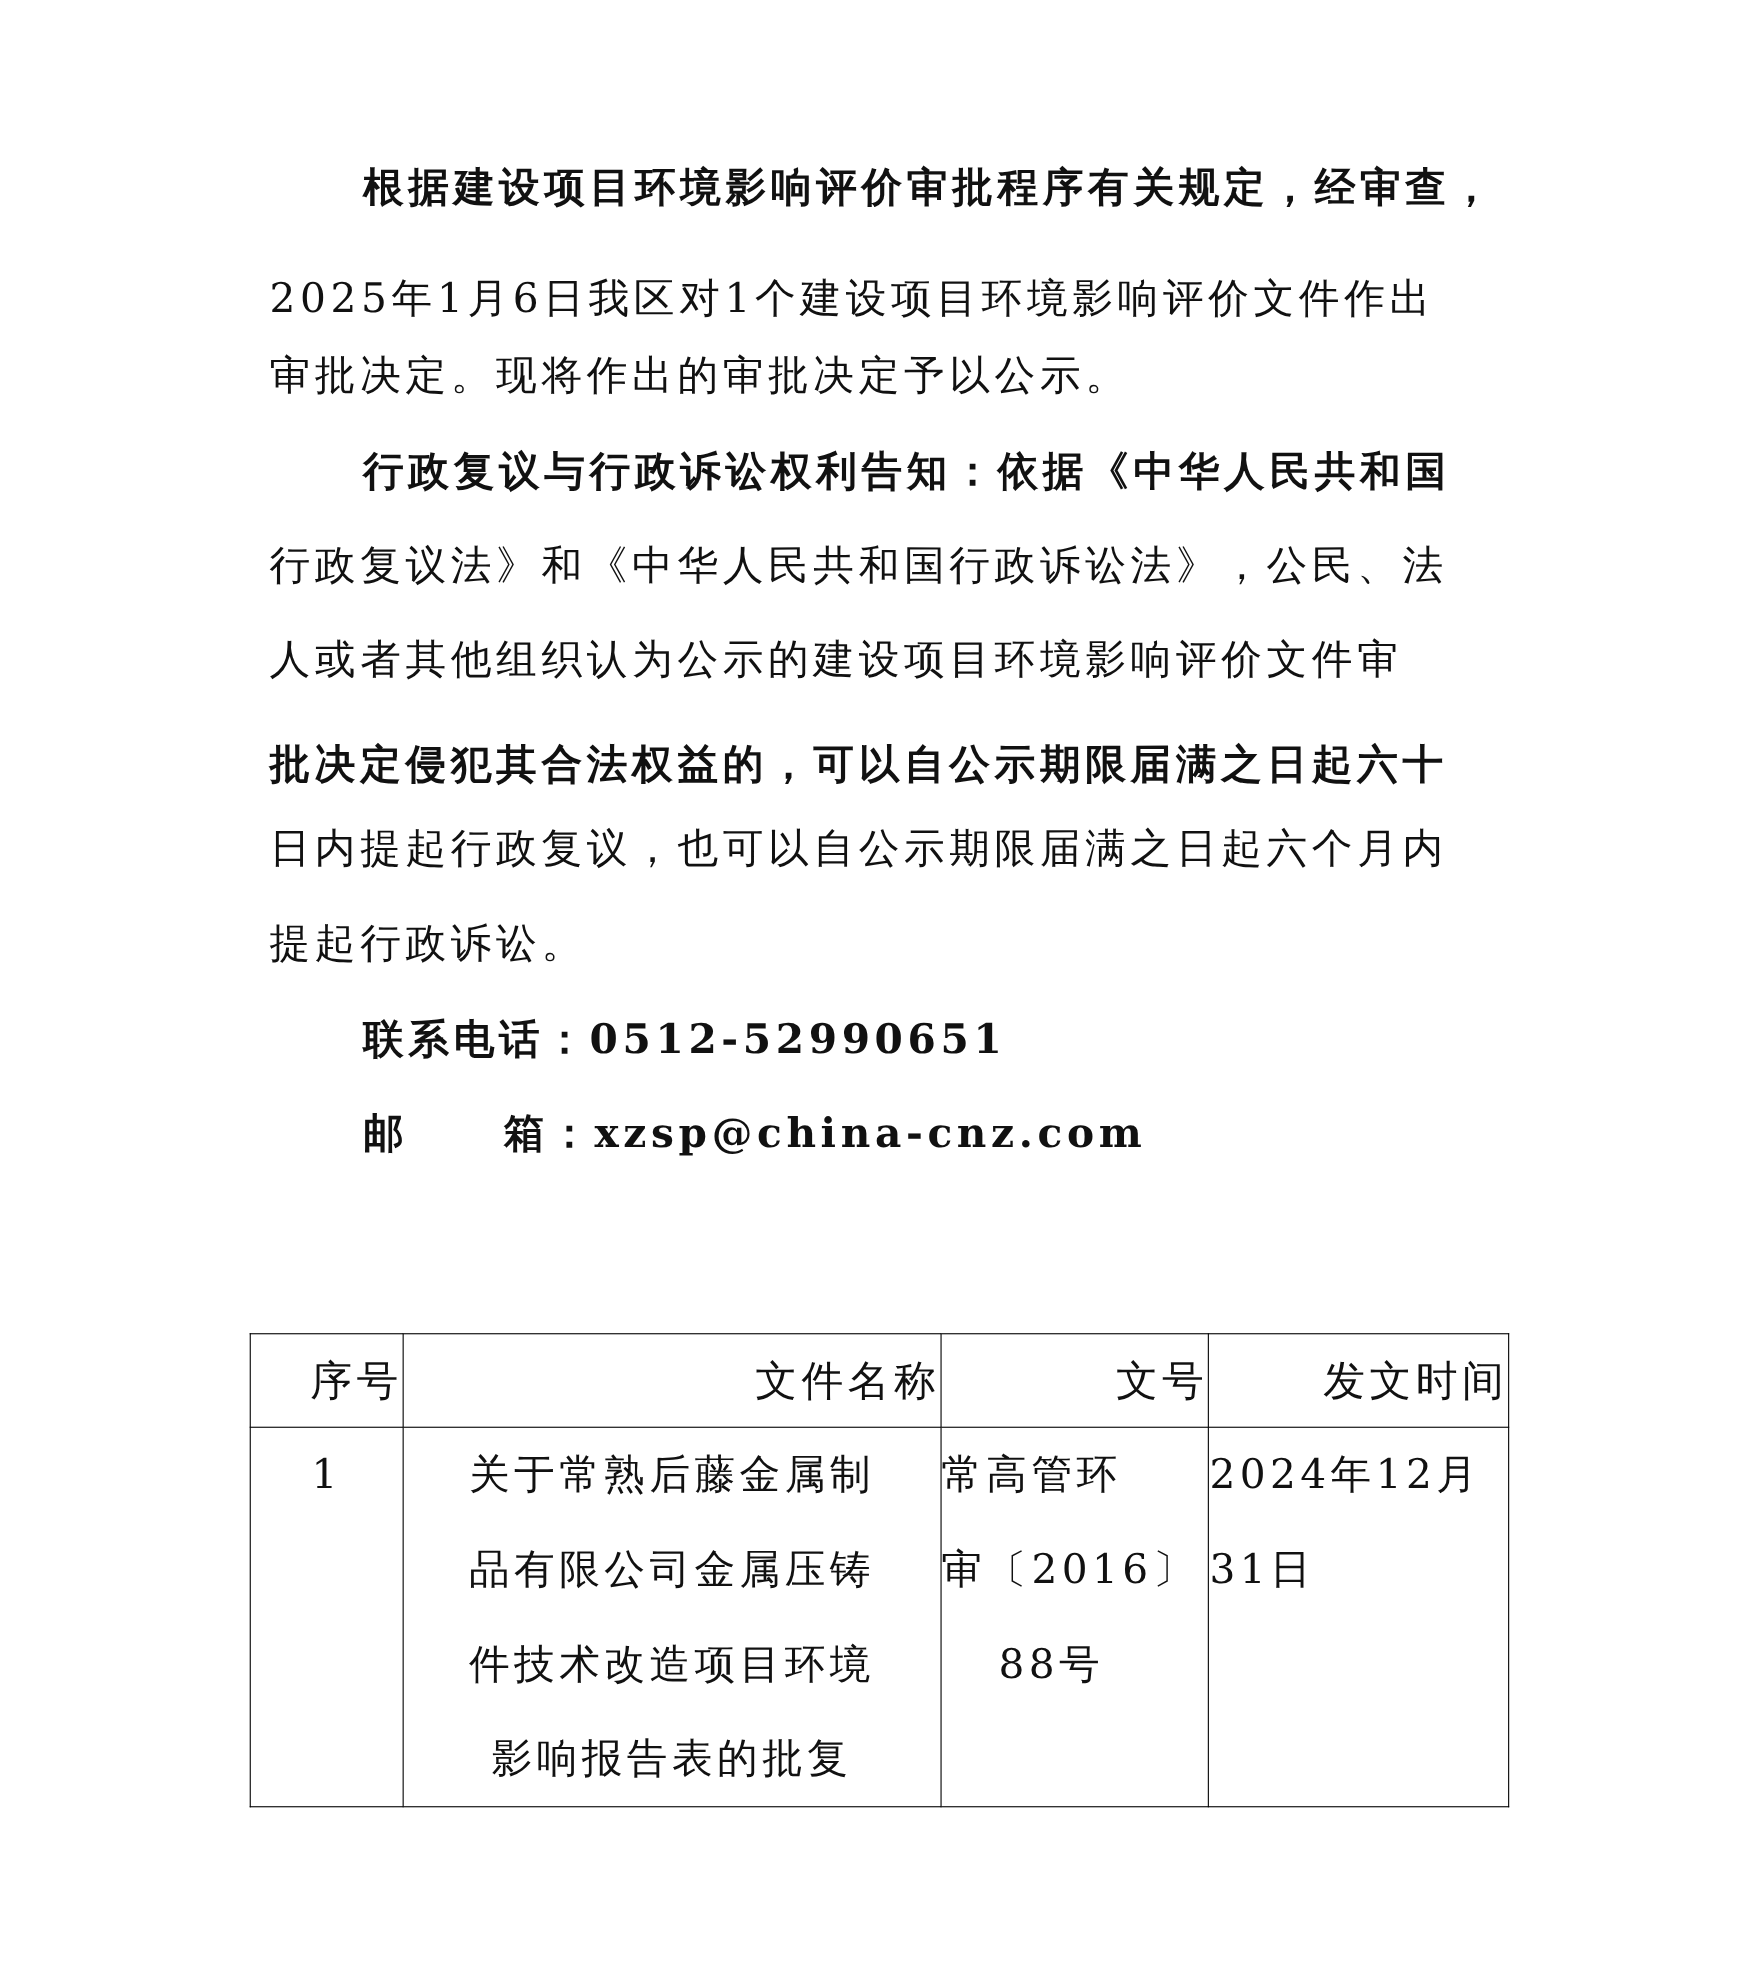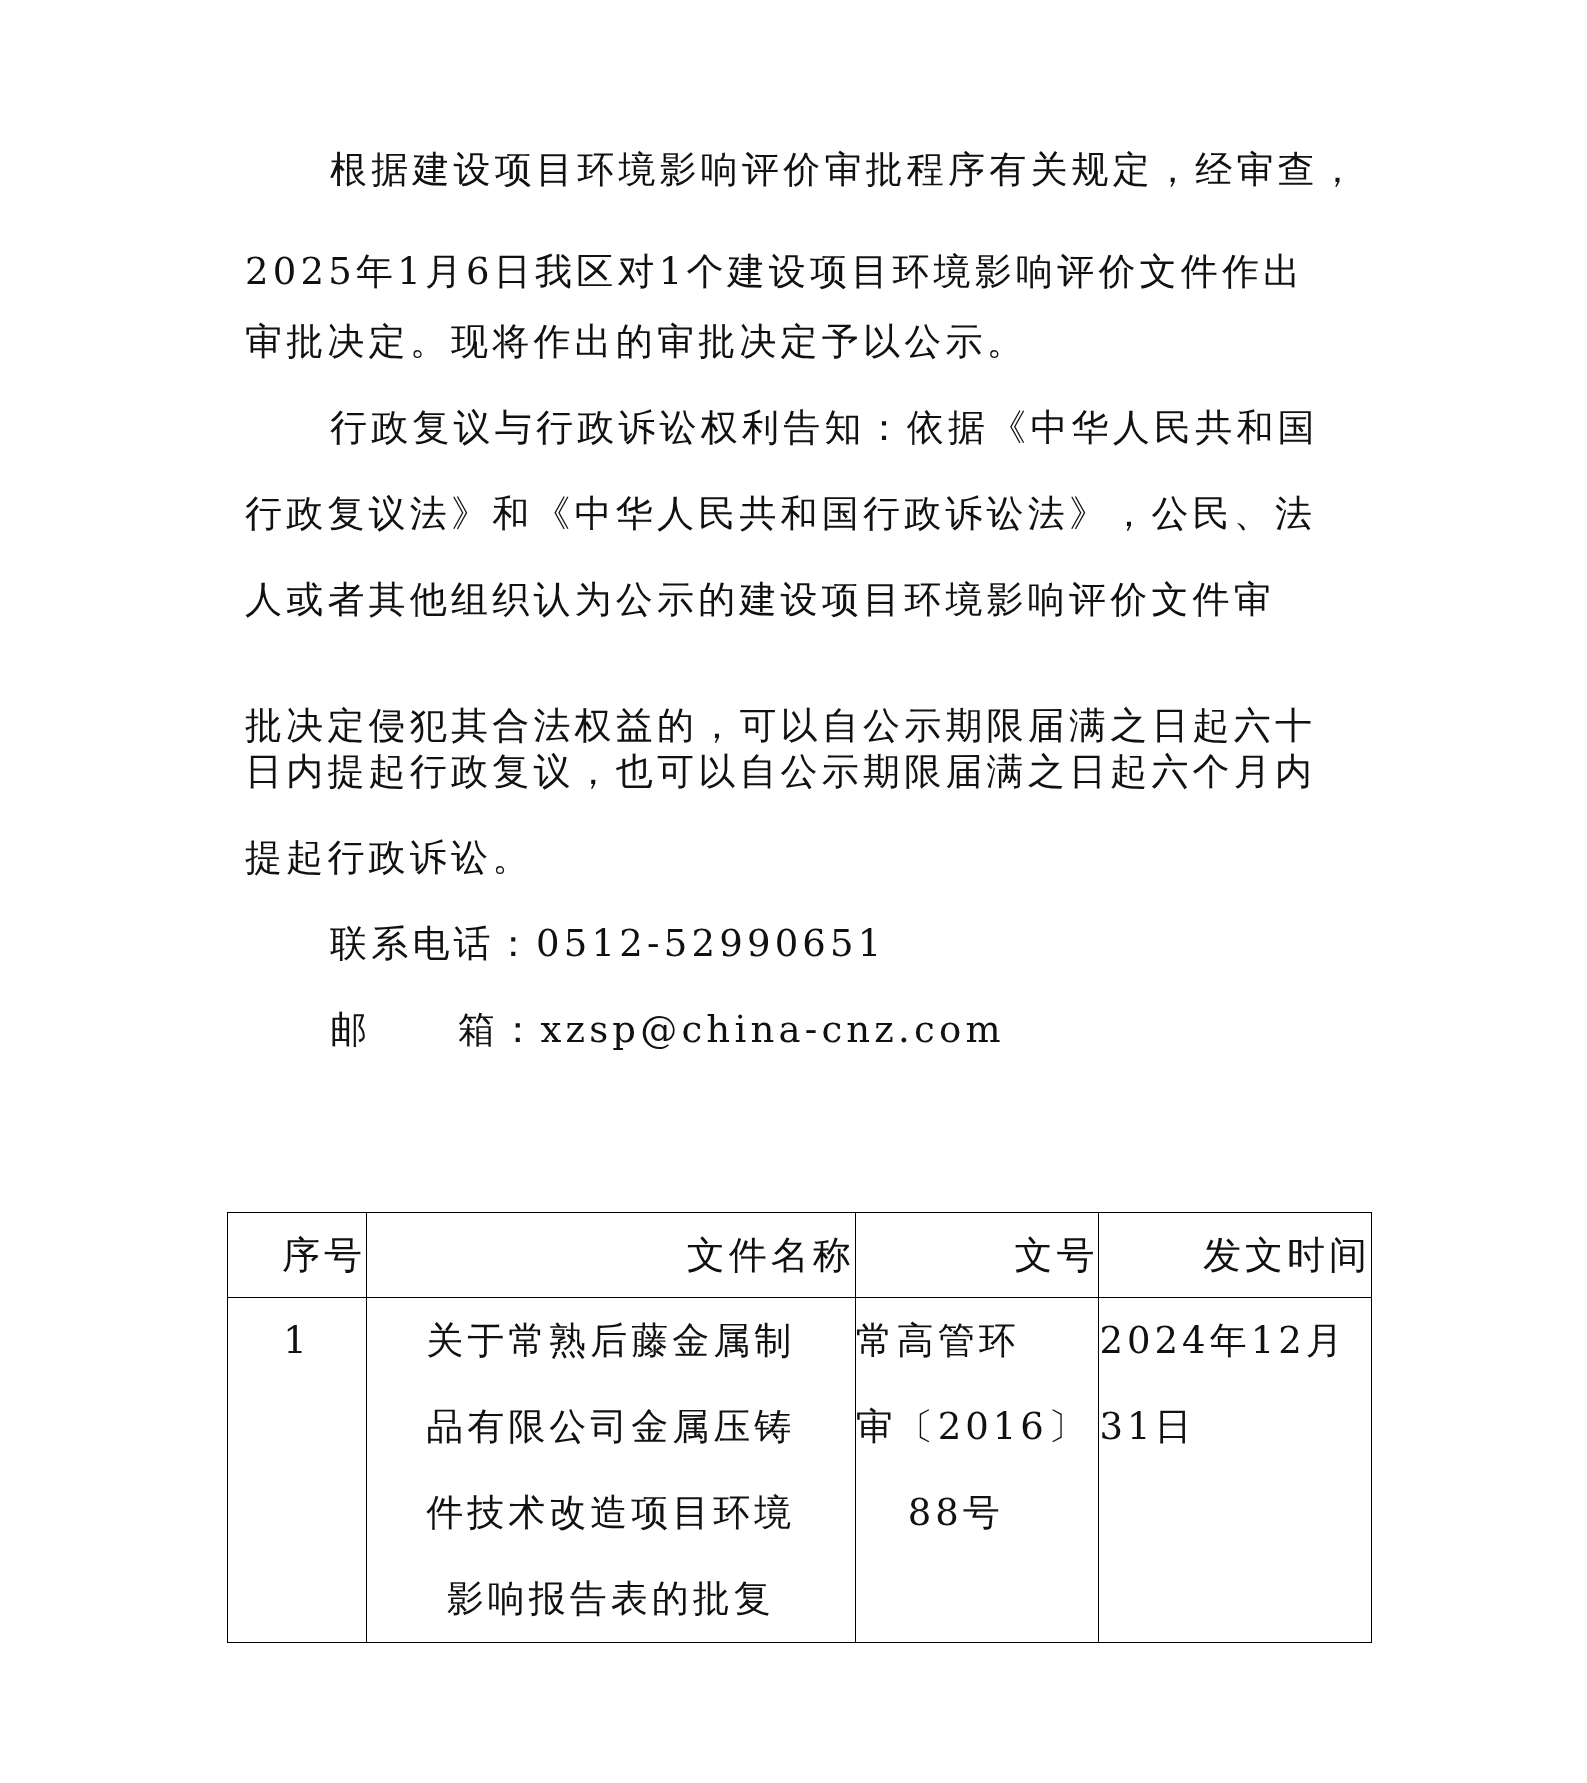--- a/index.html
+++ b/index.html
@@ -23,21 +23,21 @@
     }
     .line {
       position: absolute;
       left: 245px;
       font-size: 37px;
       line-height: 44px;
       letter-spacing: 4.2px;
       white-space: nowrap;
       font-weight: 300;
     }
-    .indent { left: 330px; }
+    .indent { left: 330px; font-weight: bold; }
     .contact-label { display: inline-block; }
     .email-label-a { display: inline-block; width: 128px; }
 
     table.doc-table {
       position: absolute;
       left: 227px;
       top: 1212px;
       width: 1145px;
       border-collapse: collapse;
       font-family: "DejaVu Serif", "Liberation Serif", serif;
@@ -90,21 +90,21 @@
 
 <div class="page">
 
   <div class="line indent" style="top:148px;">根据建设项目环境影响评价审批程序有关规定，经审查，</div>
   <div class="line" style="top:218px;margin-top:32px;">2025年1月6日我区对1个建设项目环境影响评价文件作出</div>
   <div class="line" style="top:320px;">审批决定。现将作出的审批决定予以公示。</div>
 
   <div class="line indent" style="top:406px;">行政复议与行政诉讼权利告知：依据《中华人民共和国</div>
   <div class="line" style="top:492px;">行政复议法》和《中华人民共和国行政诉讼法》，公民、法</div>
   <div class="line" style="top:578px;">人或者其他组织认为公示的建设项目环境影响评价文件审</div>
-  <div class="line" style="top:704px;">批决定侵犯其合法权益的，可以自公示期限届满之日起六十</div>
+  <div class="line" style="top:672px;font-weight:bold;">批决定侵犯其合法权益的，可以自公示期限届满之日起六十</div>
   <div class="line" style="top:750px;">日内提起行政复议，也可以自公示期限届满之日起六个月内</div>
   <div class="line" style="top:836px;">提起行政诉讼。</div>
 
   <div class="line indent" style="top:922px;">
     <span class="contact-label">联系电话：</span><span>0512-52990651</span>
   </div>
   <div class="line indent" style="top:1008px;">
     <span class="email-label-a">邮</span><span>箱：</span><span>xzsp@china-cnz.com</span>
   </div>
 

